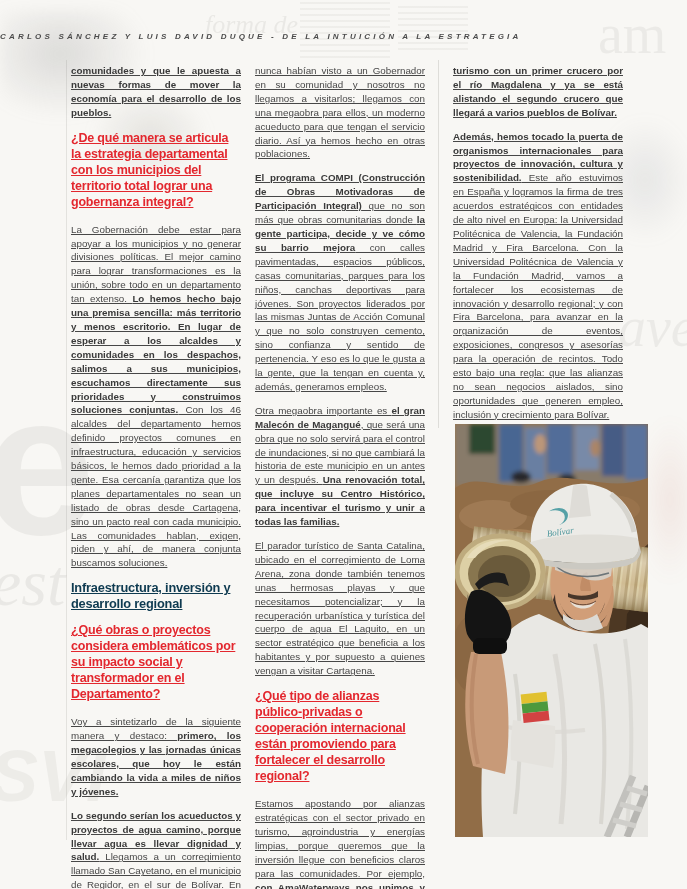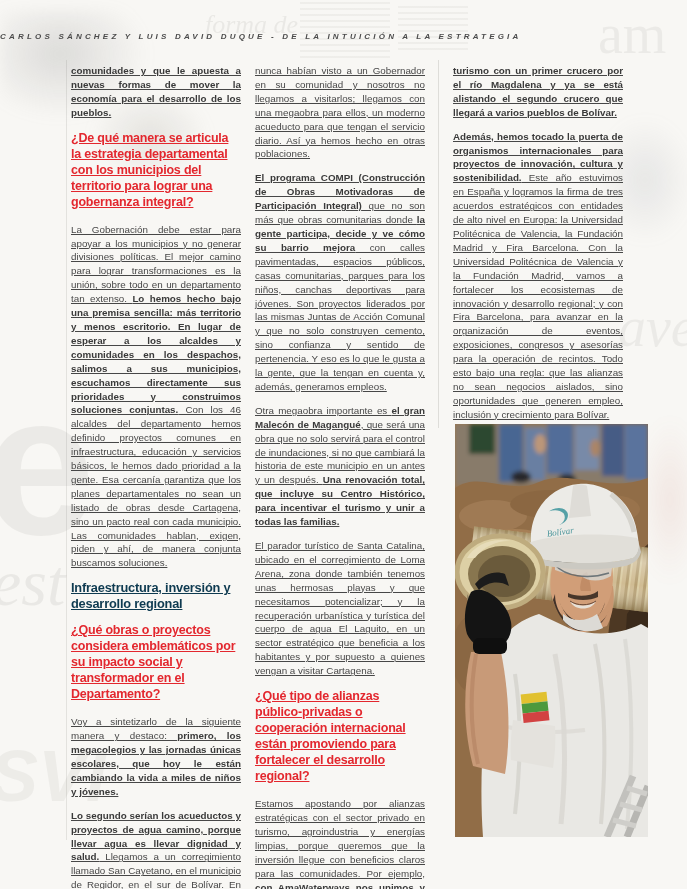--- a/index.html
+++ b/index.html
@@ -70,21 +70,21 @@
 <div class="wm" id="wm-est">est</div>
 <div class="wm" id="wm-ave">ave</div>
 <div class="wm" id="wm-svi">SVI</div>
 <div class="vline" id="vline1"></div>
 <div class="vline" id="vline2"></div>
 
 <div class="pageheader">CARLOS SÁNCHEZ Y LUIS DAVID DUQUE - DE LA INTUICIÓN A LA ESTRATEGIA</div>
 
 <div class="col" id="col-0">
     <p class="blk p"><span class="b">comunidades y que le apuesta a nuevas formas de mover la economía para el desarrollo de los pueblos.</span></p>
-    <p class="blk q"><span>¿De qué manera se articula la estrategia departamental con los municipios del territorio para lograr una gobernanza integral?</span></p>
+    <p class="blk q"><span>¿De qué manera se articula la estrategia departamental con los municipios del territorio total lograr una gobernanza integral?</span></p>
     <p class="blk p"><span>La Gobernación debe estar para apoyar a los municipios y no generar divisiones políticas. El mejor camino para lograr transformaciones es la unión, sobre todo en un departamento tan extenso. </span><span class="b">Lo hemos hecho bajo una premisa sencilla: más territorio y menos escritorio. En lugar de esperar a los alcaldes y comunidades en los despachos, salimos a sus municipios, escuchamos directamente sus prioridades y construimos soluciones conjuntas.</span><span> Con los 46 alcaldes del departamento hemos definido proyectos comunes en infraestructura, educación y servicios básicos, le hemos dado prioridad a la gente. Esa cercanía garantiza que los planes departamentales no sean un listado de obras desde Cartagena, sino un pacto real con cada municipio. Las comunidades hablan, exigen, piden y ahí, de manera conjunta buscamos soluciones.</span></p>
     <p class="blk h"><span>Infraestructura, inversión y desarrollo regional</span></p>
     <p class="blk q"><span>¿Qué obras o proyectos considera emblemáticos por su impacto social y transformador en el Departamento?</span></p>
     <p class="blk p"><span>Voy a sintetizarlo de la siguiente manera y destaco: </span><span class="b">primero, los megacolegios y las jornadas únicas escolares, que hoy le están cambiando la vida a miles de niños y jóvenes.</span></p>
     <p class="blk p"><span class="b">Lo segundo serían los acueductos y proyectos de agua camino, porque llevar agua es llevar dignidad y salud.</span><span> Llegamos a un corregimiento llamado San Cayetano, en el municipio de Regidor, en el sur de Bolívar. En sus más de 60 años de existencia,</span></p>
   </div>
 <div class="col" id="col-1">
     <p class="blk p"><span>nunca habían visto a un Gobernador en su comunidad y nosotros no llegamos a visitarlos; llegamos con una megaobra para ellos, un moderno acueducto para que tengan el servicio diario. Así ya hemos hecho en otras poblaciones.</span></p>
     <p class="blk p"><span class="b">El programa COMPI (Construcción de Obras Motivadoras de Participación Integral)</span><span> que no son más que obras comunitarias donde </span><span class="b">la gente participa, decide y ve cómo su barrio mejora</span><span> con calles pavimentadas, espacios públicos, casas comunitarias, parques para los niños, canchas deportivas para jóvenes. Son proyectos liderados por las mismas Juntas de Acción Comunal y que no solo construyen cemento, sino confianza y sentido de pertenencia. Y eso es lo que le gusta a la gente, que la tengan en cuenta y, además, generamos empleos.</span></p>
     <p class="blk p"><span>Otra megaobra importante es </span><span class="b">el gran Malecón de Magangué</span><span>, que será una obra que no solo servirá para el control de inundaciones, si no que cambiará la historia de este municipio en un antes y un después. </span><span class="b">Una renovación total, que incluye su Centro Histórico, para incentivar el turismo y unir a todas las familias.</span></p>

